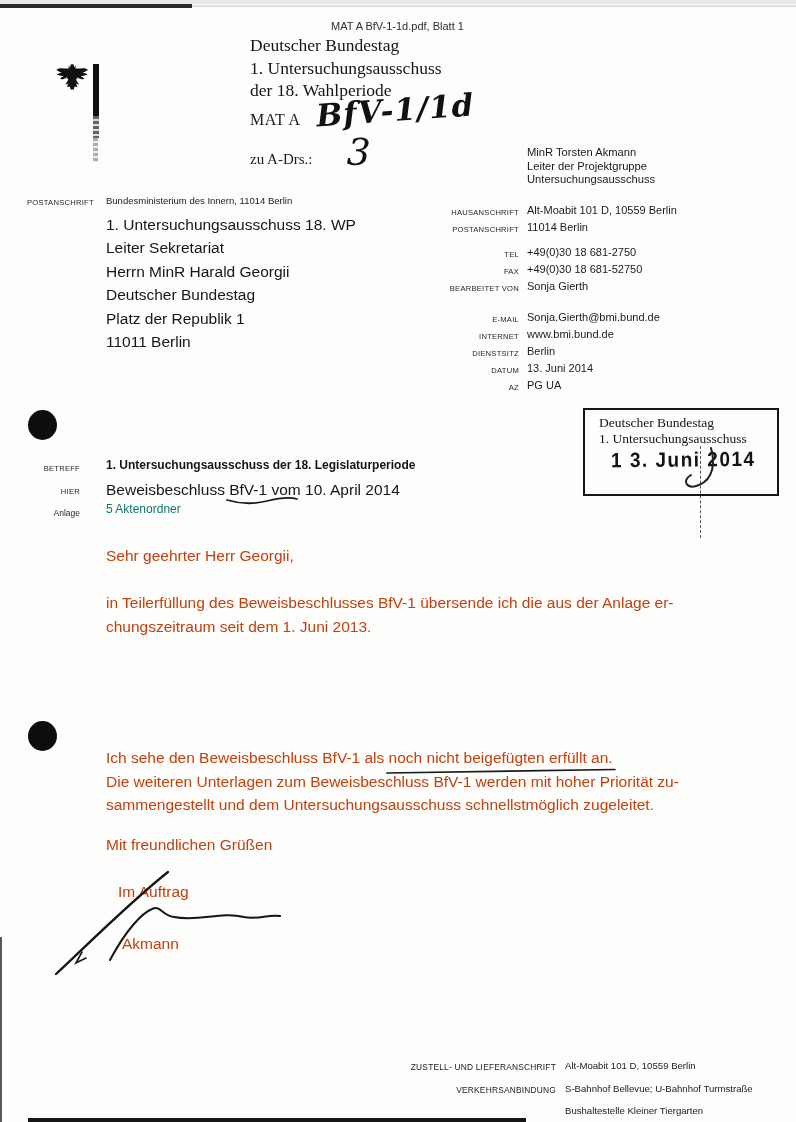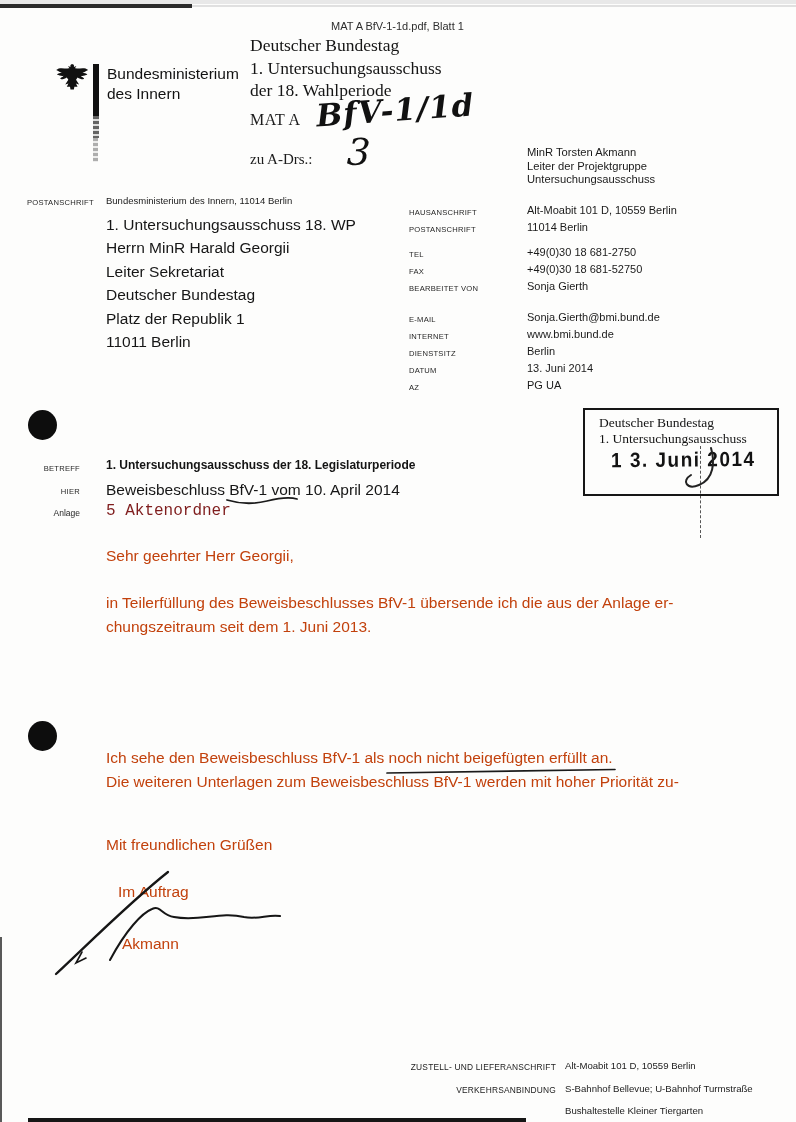--- a/index.html
+++ b/index.html
@@ -38,40 +38,40 @@
     background:repeating-linear-gradient(180deg, rgba(55,55,55,.4) 0 3px, rgba(55,55,55,.08) 3px 5px);}
   .ministry-name{left:107px;top:60px;font-size:15.5px;line-height:19.5px;color:#121212;}
 
   
   .tiny-label{font-size:7.6px;letter-spacing:.25px;color:#1f1f1f;}
   .post-label{left:27px;top:194px;}
   .post-value{left:106px;top:191px;font-size:9.5px;color:#1a1a1a;}
   .recipient{left:106px;top:209px;font-size:15.5px;line-height:23.4px;color:#161616;}
 
   
-  .c-label{position:absolute;width:110px;right:277px;font-size:7.6px;
+  .c-label{position:absolute;width:110px;right:277px;text-align:right;font-size:7.6px;
     letter-spacing:.25px;color:#1f1f1f;padding-top:2px;}
   .c-value{position:absolute;left:527px;font-size:11px;color:#1a1a1a;}
   .person{left:527px;top:142px;font-size:11.2px;line-height:13.6px;color:#1a1a1a;}
 
   
   .stamp{left:583px;top:404px;width:192px;height:84px;border:2px solid #161616;}
   .stamp-l1{left:14px;top:5px;font-size:13.5px;line-height:16px;position:absolute;
     font-family:"Liberation Serif", serif;color:#141414;}
   .stamp-date{left:26px;top:39px;position:absolute;font-size:19px;font-weight:bold;
     letter-spacing:1.5px;color:#131313;transform:scaleY(1.08) rotate(-.5deg);}
   .dotline{left:700px;top:442px;height:92px;width:0;border-left:1.6px dashed #555;}
 
   
   .subj-label{position:absolute;width:54px;right:716px;text-align:right;font-size:7.6px;
     letter-spacing:.25px;color:#1f1f1f;padding-top:4px;}
   .subj-anlage{font-size:8.5px;letter-spacing:0;}
   .betreff-value{left:106px;top:454px;font-size:12px;font-weight:bold;color:#141414;}
   .hier-value{left:106px;top:477px;font-size:15.5px;color:#161616;}
-  .anlage-value{left:106px;top:498px;font-size:16px;color:#7f1d1d;font-family:Liberation Mono, monospace;}
+  .anlage-value{left:106px;top:498px;font-size:12px;color:#0f766e;}
 
   
   .bodytext{font-size:15.5px;line-height:23.5px;color:#c2410c;}
   .salutation{left:106px;top:540px;}
   .p1{left:106px;top:587px;}
   .p2{left:106px;top:677px;}
   .p3{left:106px;top:742px;}
   .closing{left:106px;top:829px;}
   .im-auftrag{left:118px;top:876px;}
   .signer{left:122px;top:928px;}
@@ -104,43 +104,39 @@
   <div class="abs filename sans">MAT A BfV-1-1d.pdf, Blatt 1</div>
 
   <div class="abs eagle">
     <svg width="34" height="36" viewBox="0 0 36 38">
       <path fill="#111" d="M18 3c1.8 0 2.6 1.6 2 3.2l2.6-.9-1.5 2.4c5.2.6 10.4-1.7 14 1.7-2.4.9-3.4 2.6-6 2.7 1.8.8 4.2.7 5.2 2.4-2.5.2-4.4 1.8-7 1 .9 1.6 3.3 1.7 3.6 3.6-2.6.2-5.1-.2-7-1.8l-1.6 2.4 3.2 5-3.3-.9 1.7 3.4h-3.4l-.5 2.8h-3.6l-.5-2.8h-3.4l1.7-3.4-3.3.9 3.2-5-1.6-2.4c-1.9 1.6-4.4 2-7 1.8.3-1.9 2.7-2 3.6-3.6-2.6.8-4.5-.8-7-1 1-1.7 3.4-1.6 5.2-2.4-2.6-.1-3.6-1.8-6-2.7 3.6-3.4 8.8-1.1 14-1.7l-1.5-2.4 2.6.9c-.6-1.6.2-3.2 2-3.2z"></path>
     </svg>
   </div>
   <div class="abs logo-bar"></div>
   <div class="abs logo-bar-fade1"></div>
   <div class="abs logo-bar-fade2"></div>
-  <div class="abs ministry-name sans">
-    <div>Bundesministerium</div>
-    <div>des Innern</div>
-  </div>
 
   <div class="abs committee serif">
     <div>Deutscher Bundestag</div>
     <div>1. Untersuchungsausschuss</div>
     <div>der 18. Wahlperiode</div>
   </div>
 
   <div class="abs mata-label serif">MAT A</div>
   <div class="abs mata-hand">BfV-1/1d</div>
   <div class="abs adrs-label serif">zu A-Drs.:</div>
   <div class="abs adrs-hand">3</div>
 
   <div class="abs tiny-label post-label">POSTANSCHRIFT</div>
   <div class="abs post-value">Bundesministerium des Innern, 11014 Berlin</div>
 
   <div class="abs recipient sans">
     <div>1. Untersuchungsausschuss 18. WP</div>
+    <div>Leiter Sekretariat</div>
     <div>Herrn MinR Harald Georgii</div>
-    <div>Leiter Sekretariat</div>
     <div>Deutscher Bundestag</div>
     <div>Platz der Republik 1</div>
     <div>11011 Berlin</div>
   </div>
 
   <div class="abs person">
     <div>MinR Torsten Akmann</div>
     <div>Leiter der Projektgruppe</div>
     <div>Untersuchungsausschuss</div>
   </div>
@@ -195,20 +191,21 @@
     <div>in Teilerfüllung des Beweisbeschlusses BfV-1 übersende ich die aus der Anlage er-</div>
     <div>chungszeitraum seit dem 1. Juni 2013.</div>
   </div>
 
 
   <div class="abs bodytext p3">
     <div><span>Ich sehe den Beweisbeschluss BfV-1 als </span><span class="u-hand"><span>noch nicht beigefügten erfüllt</span><svg class="hand-underline-p3" width="230" height="8" viewBox="0 0 230 8">
             <path d="M0 6 L228 2.5" fill="none" stroke="#1a1a1a" stroke-width="1.7" stroke-linecap="round"></path>
           </svg></span><span> an.</span></div>
     <div>Die weiteren Unterlagen zum Beweisbeschluss BfV-1 werden mit hoher Priorität zu-</div>
+    <div>sammengestellt und dem Untersuchungsausschuss schnellstmöglich zugeleitet.</div>
   </div>
 
   <div class="abs bodytext closing">Mit freundlichen Grüßen</div>
   <div class="abs bodytext im-auftrag">Im Auftrag</div>
 
   <svg class="abs sig-svg" width="300" height="112" viewBox="0 0 300 112">
     <path d="M4 110 C30 86 78 38 116 8" fill="none" stroke="#161616" stroke-width="2.3" stroke-linecap="round"></path>
     <path d="M58 96 C74 66 90 49 100 45 C109 41 109 51 122 53 C148 58 168 47 192 53 C206 56 216 50 228 52" fill="none" stroke="#161616" stroke-width="2" stroke-linecap="round"></path>
     <path d="M30 88 L24 99 L34 94" fill="none" stroke="#161616" stroke-width="1.6" stroke-linecap="round"></path>
   </svg>

